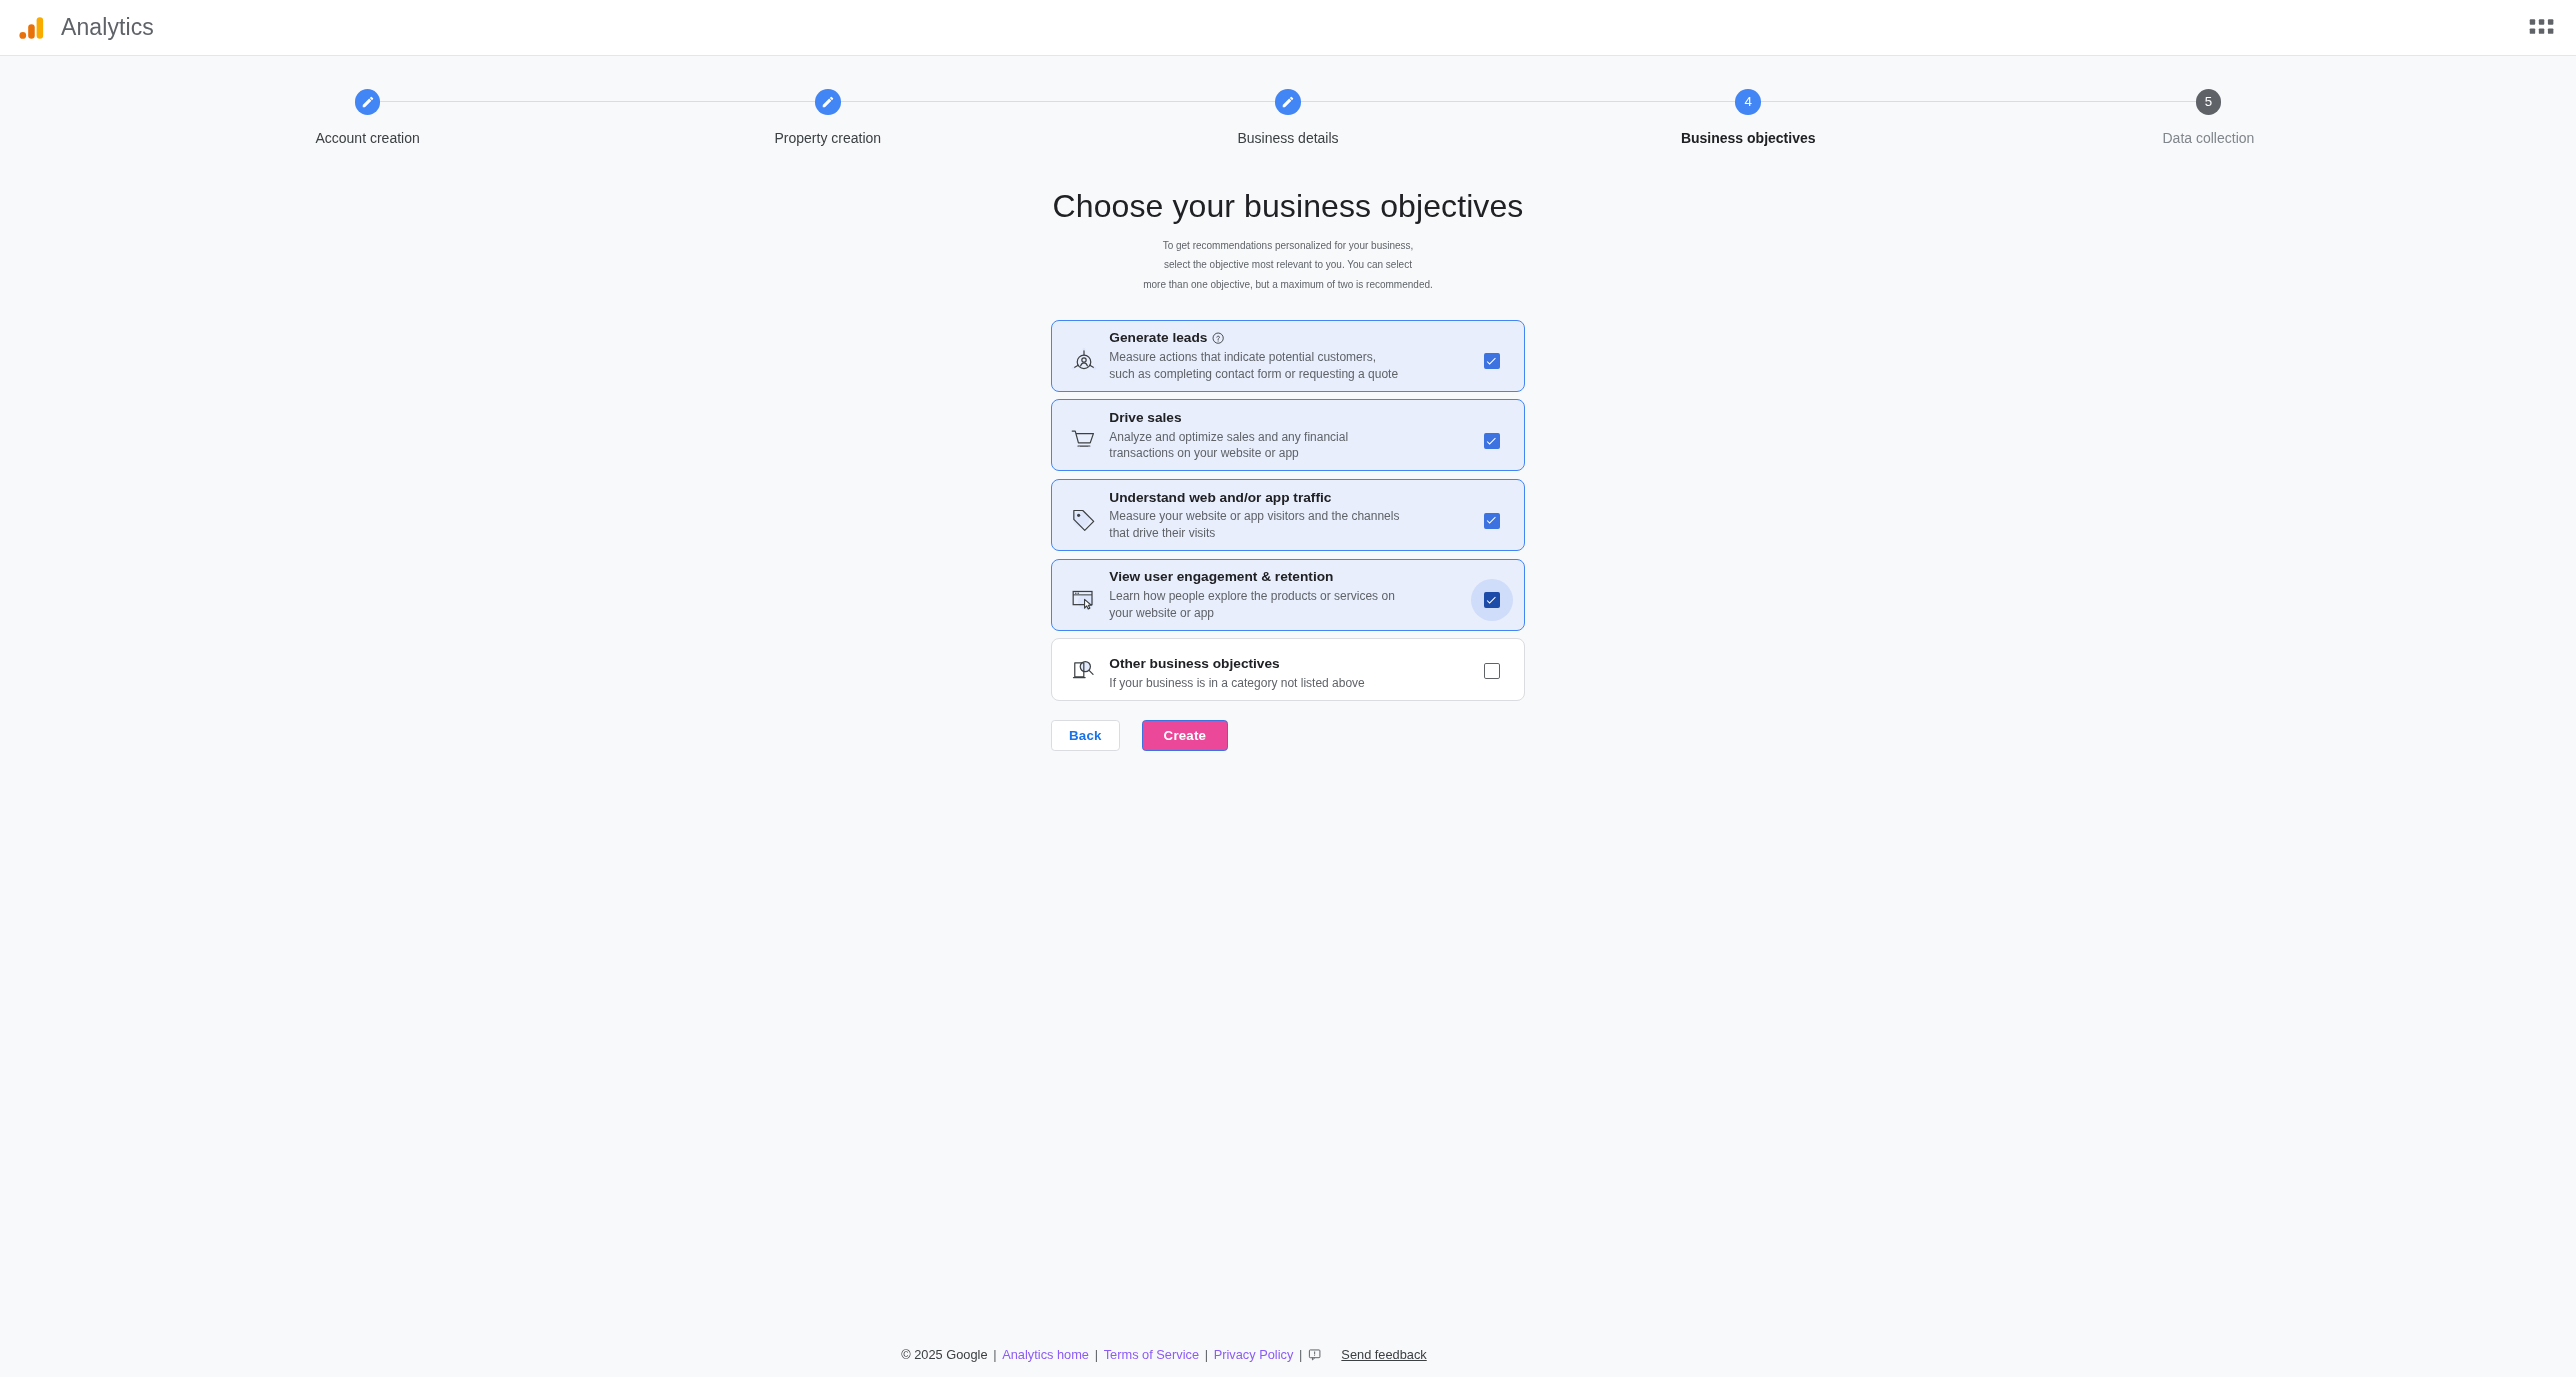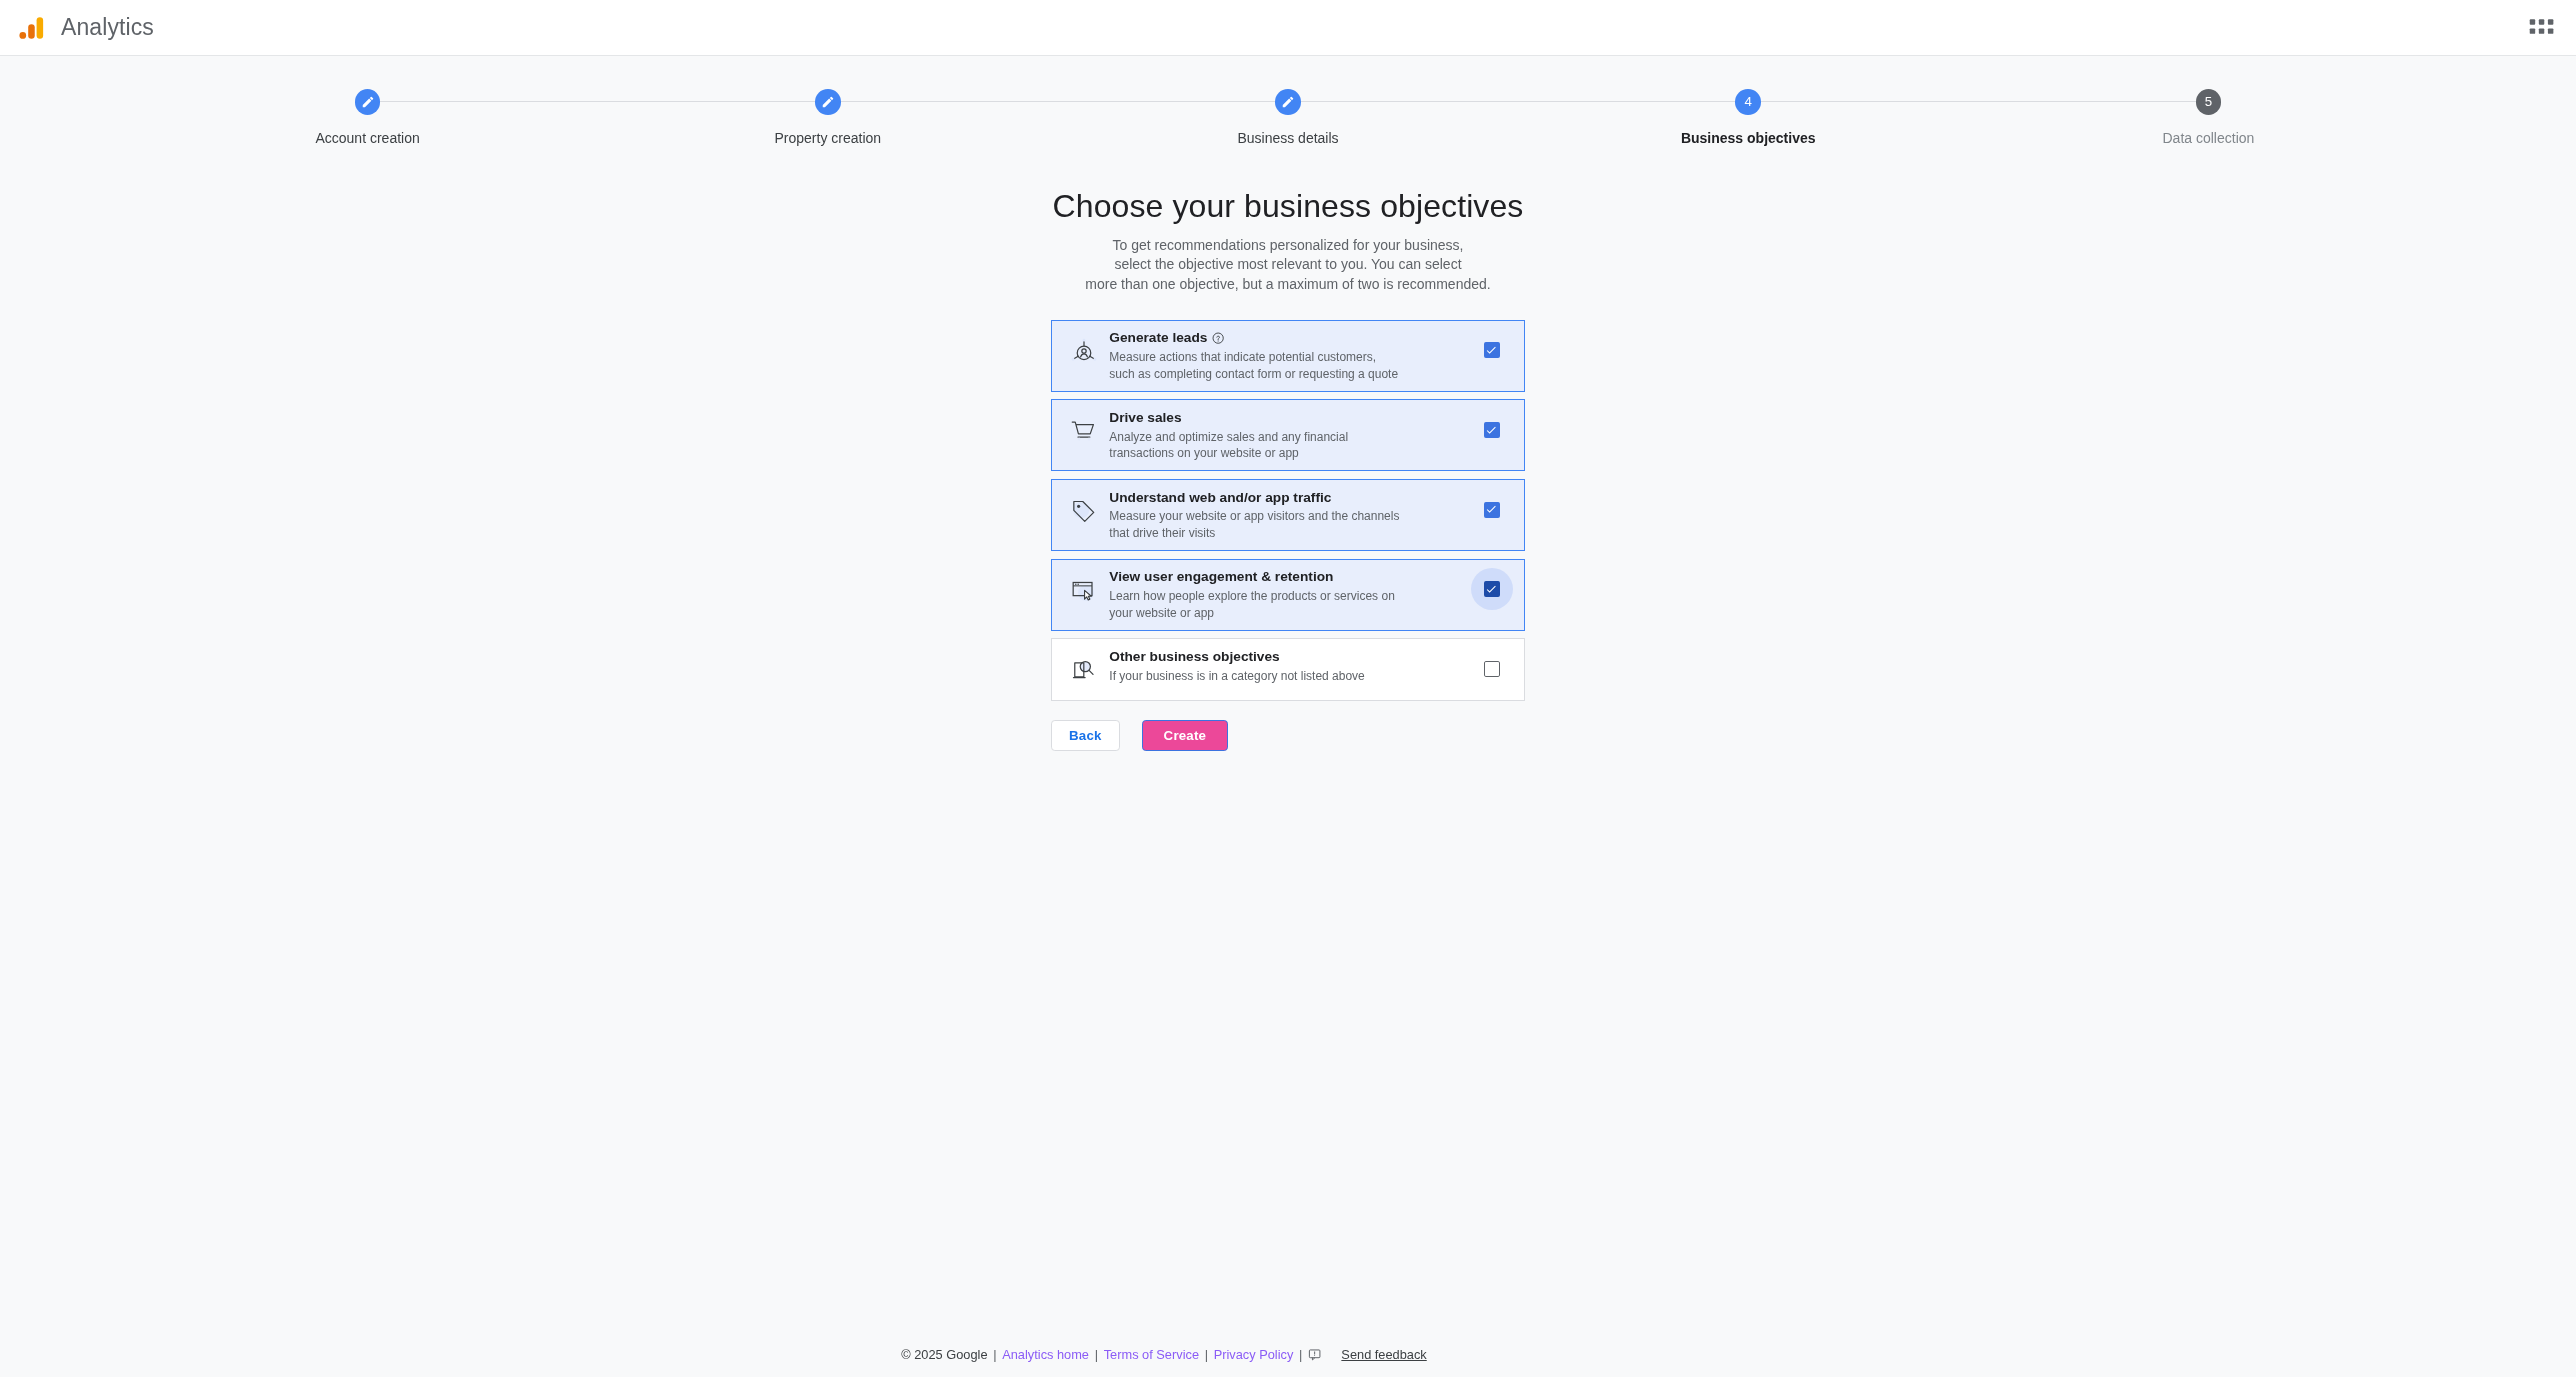--- a/index.html
+++ b/index.html
@@ -126,39 +126,39 @@
   }
   .page-title {
     font-size: 32px;
     font-weight: 400;
     color: #202124;
     letter-spacing: 0.1px;
     line-height: 36px;
   }
   .page-subtitle {
     margin-top: 12.3px;
-    font-size: 14px;
+    font-size: 10px;
     line-height: 19.4px;
     color: #5f6368;
   }
 
   
   .cards {
     width: 474px;
     margin: 25.6px auto 0 auto;
     display: flex;
     flex-direction: column;
     gap: 7.6px;
     text-align: left;
   }
   .objective-card {
     position: relative;
     display: flex;
-    align-items: flex-start;
-    border-radius: 0;
+    align-items: flex-end;
+    border-radius: 8px;
     border: 0.9px solid #dadce0;
     background: #ffffff;
     min-height: 55px;
     padding: 8.5px 11.4px 8.5px 9.5px;
     cursor: pointer;
   }
   .objective-card.selected {
     background: #e8eefc;
     border-color: #4285f4;
   }

